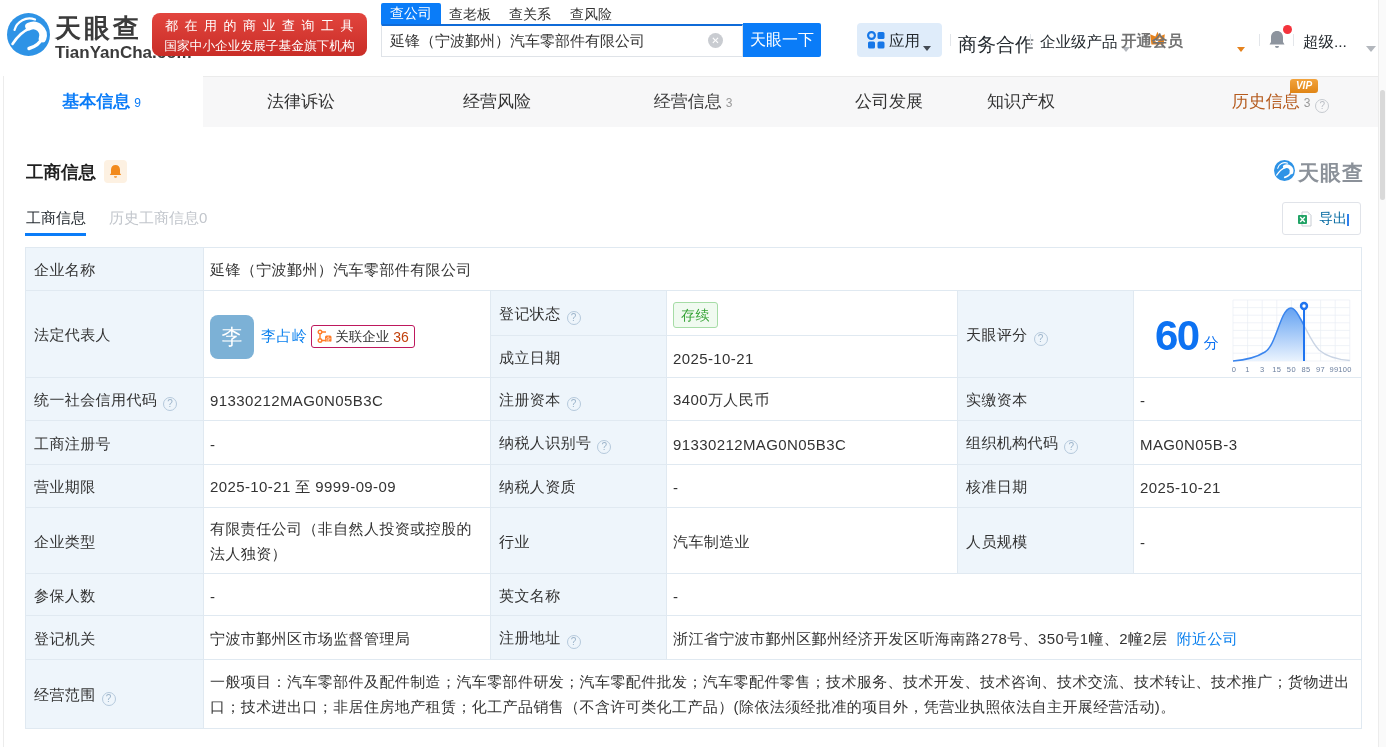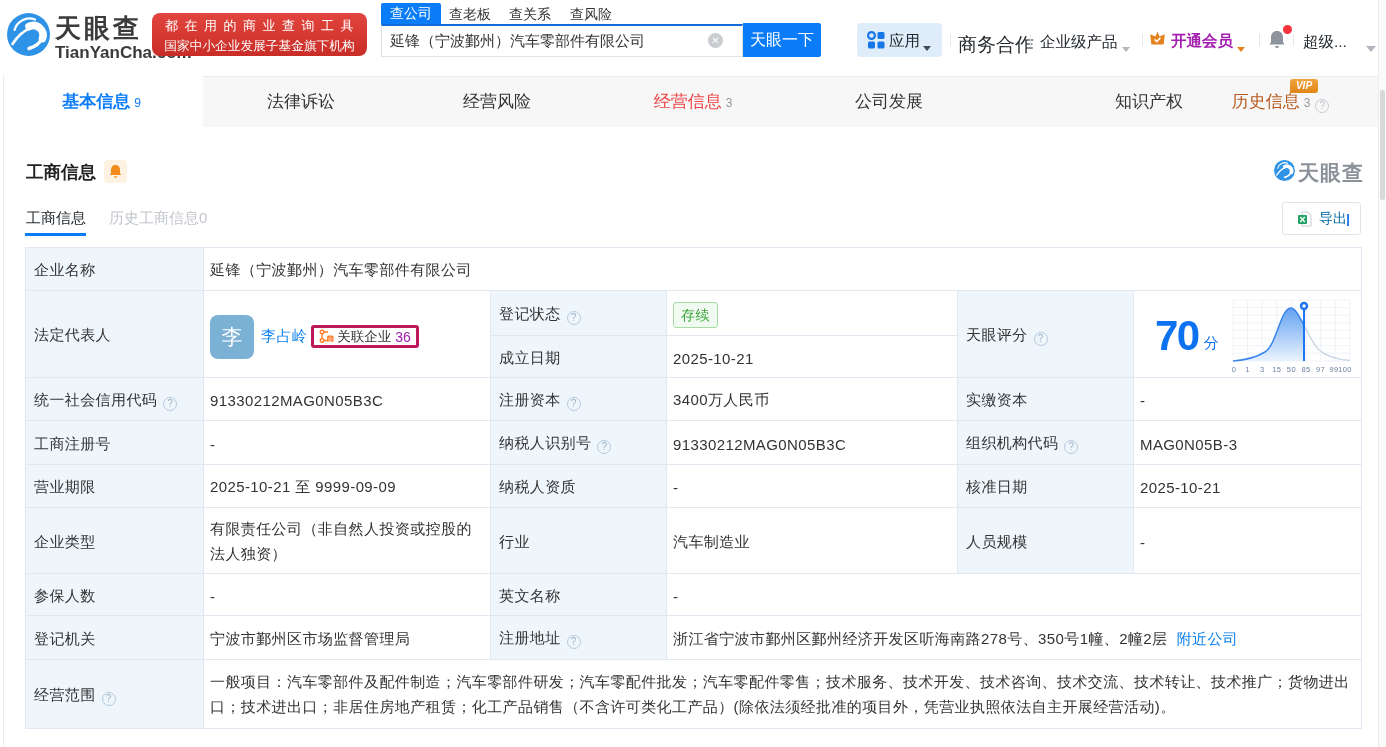--- a/index.html
+++ b/index.html
@@ -66,42 +66,42 @@
   <div class="sep" style="left:1030px;"></div>
   <div class="abs" style="left:1040px;top:32px;font-size:15.5px;color:#23292e;">企业级产品</div>
   <div class="abs" style="left:1122px;top:38px;"><span class="caret gray" style="border-left-width:4px;border-right-width:4px;border-top-width:5px;"></span></div>
   <div class="sep" style="left:1142px;"></div>
   <div class="abs" style="left:1149px;top:31px;width:17px;height:16px;">
     <svg width="17" height="16" viewBox="0 0 17 16">
       <path d="M1.2 3.2 L6.4 5.6 L8.5 0.8 L10.6 5.6 L15.8 3.2 L14.6 13.5 H2.4 Z" fill="#e5821d"></path>
       <path d="M5.6 8.4 l2.2 2.2 l3.6 -3.8" fill="none" stroke="#fff" stroke-width="1.5"></path>
     </svg>
   </div>
-  <div class="abs" style="left:1171px;top:31px;font-size:15.5px;color:#a21caf;font-weight:bold;">开通会员</div>
+  <div class="abs" style="left:1121px;top:31px;font-size:15.5px;color:#737373;font-weight:bold;">开通会员</div>
   <div class="abs" style="left:1237px;top:38px;"><span class="caret" style="border-top-color:#e5821d;border-left-width:4.5px;border-right-width:4.5px;border-top-width:5.5px;"></span></div>
   <div class="sep" style="left:1259px;"></div>
   <div class="abs" style="left:1269px;top:30px;width:16px;height:19px;">
     <svg width="16" height="19" viewBox="0 0 16 19">
       <path d="M8 1 C11.6 1 14 3.6 14 7.2 L14 12 L15.5 14.5 H0.5 L2 12 L2 7.2 C2 3.6 4.4 1 8 1 Z" fill="#8d949e"></path>
       <path d="M6 16 a2 2 0 0 0 4 0 Z" fill="#8d949e"></path>
     </svg>
   </div>
   <div class="abs" style="left:1283px;top:25px;width:9px;height:9px;border-radius:50%;background:#f4333c;"></div>
   <div class="sep" style="left:1293px;"></div>
   <div class="abs" style="left:1303px;top:32px;font-size:15.5px;color:#23292e;">超级...</div>
   <div class="abs" style="left:1366px;top:38px;"><span class="caret gray" style="border-left-width:5px;border-right-width:5px;border-top-width:6px;"></span></div>
 
   <div class="abs" style="left:0;top:76px;width:1378px;height:51px;background:#f7f7f8;border-top:1px solid #ebebeb;"></div>
   <div class="abs" style="left:0;top:76px;width:203px;height:51px;background:#fff;"></div>
   <div class="abs" style="left:0;top:76px;width:203px;height:51px;text-align:center;line-height:51px;"><span style="font-size:17px;font-weight:bold;color:#0a7cf8;">基本信息</span><span style="font-size:12px;color:#0a7cf8;margin-left:4px;">9</span></div>
   <div class="abs" style="left:203px;top:76px;width:196px;height:51px;text-align:center;line-height:51px;font-size:17px;color:#333;">法律诉讼</div>
   <div class="abs" style="left:399px;top:76px;width:196px;height:51px;text-align:center;line-height:51px;font-size:17px;color:#333;">经营风险</div>
-  <div class="abs" style="left:595px;top:76px;width:196px;height:51px;text-align:center;line-height:51px;"><span style="font-size:17px;color:#ef4444;text-align:right;">经营信息</span><span style="font-size:12px;color:#999;margin-left:4px;">3</span></div>
+  <div class="abs" style="left:595px;top:76px;width:196px;height:51px;text-align:center;line-height:51px;"><span style="font-size:17px;color:#404040;text-align:right;">经营信息</span><span style="font-size:12px;color:#999;margin-left:4px;">3</span></div>
   <div class="abs" style="left:791px;top:76px;width:196px;height:51px;text-align:center;line-height:51px;font-size:17px;color:#333;">公司发展</div>
-  <div class="abs" style="left:987px;top:76px;width:196px;height:51px;text-align:right;line-height:51px;font-size:17px;color:#333;">知识产权</div>
+  <div class="abs" style="left:987px;top:76px;width:196px;height:51px;text-align:left;line-height:51px;font-size:17px;color:#333;">知识产权</div>
   <div class="abs" style="left:1183px;top:76px;width:195px;height:51px;text-align:center;line-height:51px;"><span style="font-size:17px;color:#b55b1e;">历史信息</span><span style="font-size:12px;color:#999;margin-left:4px;">3</span><span class="q" style="margin-left:5px;border-color:#c6cad0;color:#b9bdc4;">?</span></div>
   <div class="abs" style="left:1290px;top:79px;width:28px;height:14px;background:linear-gradient(180deg,#f2a33d,#e08516);border-radius:3px 3px 3px 0;color:#fff;font-size:10px;font-weight:bold;font-style:italic;text-align:center;line-height:14px;">VIP</div>
 
   <div class="abs" style="left:3px;top:76px;width:1px;height:671px;background:#ececec;"></div>
 
   <div class="abs" style="left:26px;top:160px;font-size:17.5px;font-weight:bold;color:#1f1f1f;">工商信息</div>
   <div class="abs" style="left:104px;top:160px;width:23px;height:23px;background:#fdf1e2;border-radius:4px;">
     <svg width="13" height="14" viewBox="0 0 13 14" style="margin:4px 0 0 5px;">
       <path d="M6.5 1 C9.2 1 11 3 11 5.7 L11 9.2 L12.2 11 H0.8 L2 9.2 L2 5.7 C2 3 3.8 1 6.5 1 Z" fill="#f28a1c"></path>
       <path d="M5 12.2 a1.5 1.5 0 0 0 3 0 Z" fill="#f28a1c"></path>
@@ -150,39 +150,39 @@
           <tr style="height:43px;">
         <td class="lb">企业名称</td>
         <td colspan="5">延锋（宁波鄞州）汽车零部件有限公司</td>
       </tr>
       <tr style="height:45px;">
         <td class="lb" rowspan="2">法定代表人</td>
         <td rowspan="2">
           <div style="display:flex;align-items:center;position:relative;top:1px;">
             <div style="width:44px;height:44px;border-radius:8px;background:#7cb1d6;color:#fff;font-size:21px;text-align:center;line-height:44px;letter-spacing:0;">李</div>
             <span style="color:#0b80ee;font-size:15px;margin-left:7px;">李占岭</span>
-            <span style="display:inline-flex;align-items:center;height:23px;border:3px solid #be185d;border-radius:3px;padding:0 5px;margin-left:4px;background:#fff;letter-spacing:0;">
+            <span style="display:inline-flex;align-items:center;height:23px;border:1px solid #be185d;border-radius:3px;padding:0 5px;margin-left:4px;background:#fff;letter-spacing:0;">
               <svg width="15" height="15" viewBox="0 0 15 15">
                 <circle cx="3" cy="3" r="1.8" fill="none" stroke="#ff7d2a" stroke-width="1.4"></circle>
                 <circle cx="3" cy="11.5" r="1.8" fill="none" stroke="#ff7d2a" stroke-width="1.4"></circle>
                 <path d="M3 5 V9.5 M5 3 H9 M5 11.5 H9" stroke="#ff7d2a" stroke-width="1.4"></path>
                 <rect x="8" y="6.5" width="6.5" height="6.5" rx="1.5" fill="#ff7d2a"></rect>
                 <text x="11.2" y="11.6" font-size="5.5" fill="#fff" text-anchor="middle">企</text>
               </svg>
               <span style="font-size:13.5px;color:#333;margin-left:3px;">关联企业</span>
-              <span style="font-size:14px;color:#a21caf;margin-left:4px;">36</span>
+              <span style="font-size:14px;color:#c2410c;margin-left:4px;">36</span>
             </span>
           </div>
         </td>
         <td class="lb">登记状态<span class="q">?</span></td>
         <td><span style="display:inline-block;height:26px;line-height:24px;padding:0 7px;border:1px solid #a6dca6;background:#f0faf0;border-radius:3px;color:#36a336;font-size:14px;">存续</span></td>
         <td class="lb" rowspan="2">天眼评分<span class="q">?</span></td>
         <td rowspan="2" style="padding:0;">
           <div style="display:flex;align-items:center;">
-            <span style="font-size:42px;font-weight:bold;color:#0d72f2;margin-left:21px;letter-spacing:-1.5px;position:relative;top:2px;">70</span>
+            <span style="font-size:42px;font-weight:bold;color:#0d72f2;margin-left:21px;letter-spacing:-1.5px;position:relative;top:2px;">60</span>
             <span style="font-size:15px;color:#0d72f2;margin:18px 0 0 5px;letter-spacing:0;">分</span>
             <svg width="120" height="75" viewBox="0 0 120 75" style="margin-left:13px;margin-top:5px;">
               <g stroke="#e9eef5" stroke-width="0.7">
                 <line x1="1" y1="1" x2="1" y2="62"></line>
                     <line x1="15.6" y1="1" x2="15.6" y2="62"></line>
                     <line x1="30.2" y1="1" x2="30.2" y2="62"></line>
                     <line x1="44.8" y1="1" x2="44.8" y2="62"></line>
                     <line x1="59.4" y1="1" x2="59.4" y2="62"></line>
                     <line x1="74" y1="1" x2="74" y2="62"></line>
                     <line x1="88.6" y1="1" x2="88.6" y2="62"></line>

